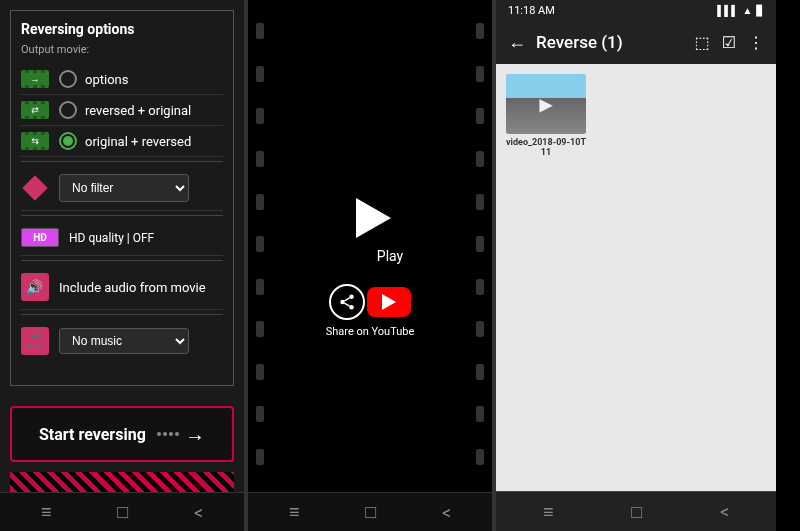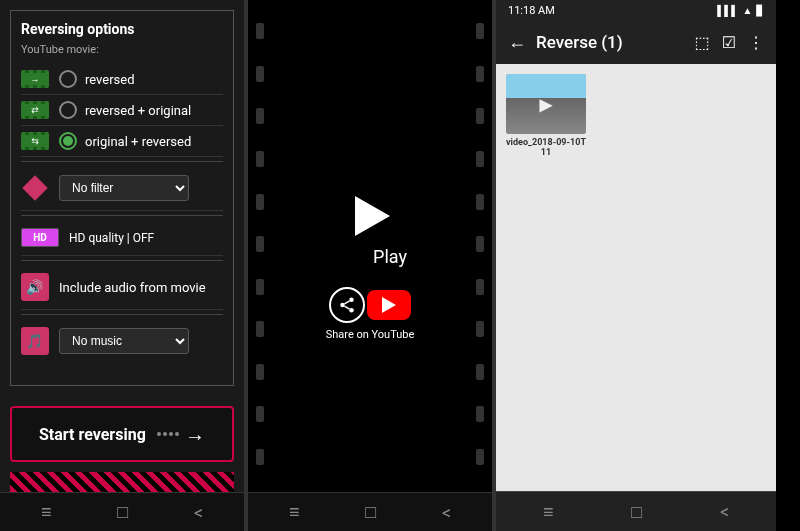--- a/index.html
+++ b/index.html
@@ -60,21 +60,20 @@
     }
 
     .divider {
       border: none;
       border-top: 1px solid #444;
       margin: 4px 0;
     }
 
     .filter-row {
       display: flex;
-      align-items: center;
       padding: 8px 0;
       border-bottom: 1px solid #333;
     }
 
     .filter-icon-diamond {
       width: 28px;
       height: 28px;
       margin-right: 10px;
       display: flex;
       align-items: center;
@@ -279,21 +278,21 @@
       width: 0;
       height: 0;
       border-top: 20px solid transparent;
       border-bottom: 20px solid transparent;
       border-left: 35px solid #fff;
       margin-left: 6px;
     }
 
     .play-label {
       color: #fff;
-      font-size: 18px;
+      font-size: 14px;
       margin-top: 5px;
       margin-left: 40px;
     }
 
     .share-section {
       display: flex;
       flex-direction: column;
       align-items: center;
     }
 
@@ -566,30 +565,30 @@
       width: 130px;
     }
 
   </style>
 </head>
 <body>
 
 <div class="left-panel">
   <div class="reversing-options-box">
     <div class="options-title">Reversing options</div>
-    <div class="output-label">YouTube movie:</div>
+    <div class="output-label">Output movie:</div>
 
     <div class="option-row">
       <div class="filmstrip">
         <span class="arrow-overlay">→</span>
       </div>
       <div class="radio-circle">
           <div class="radio-inner"></div>
         </div>
-      <span class="option-text">reversed</span>
+      <span class="option-text">options</span>
     </div>
 
     <div class="option-row">
       <div class="filmstrip">
         <span class="arrow-overlay">⇄</span>
       </div>
       <div class="radio-circle">
           <div class="radio-inner"></div>
         </div>
       <span class="option-text">reversed + original</span>

